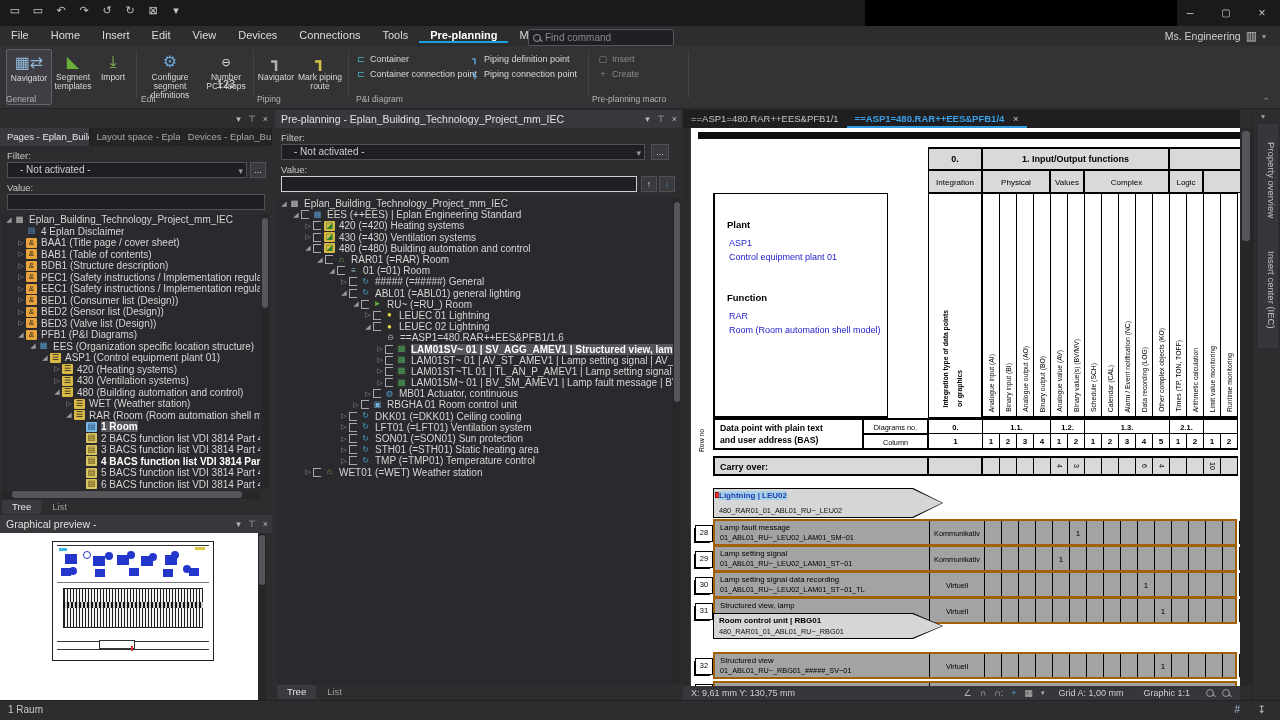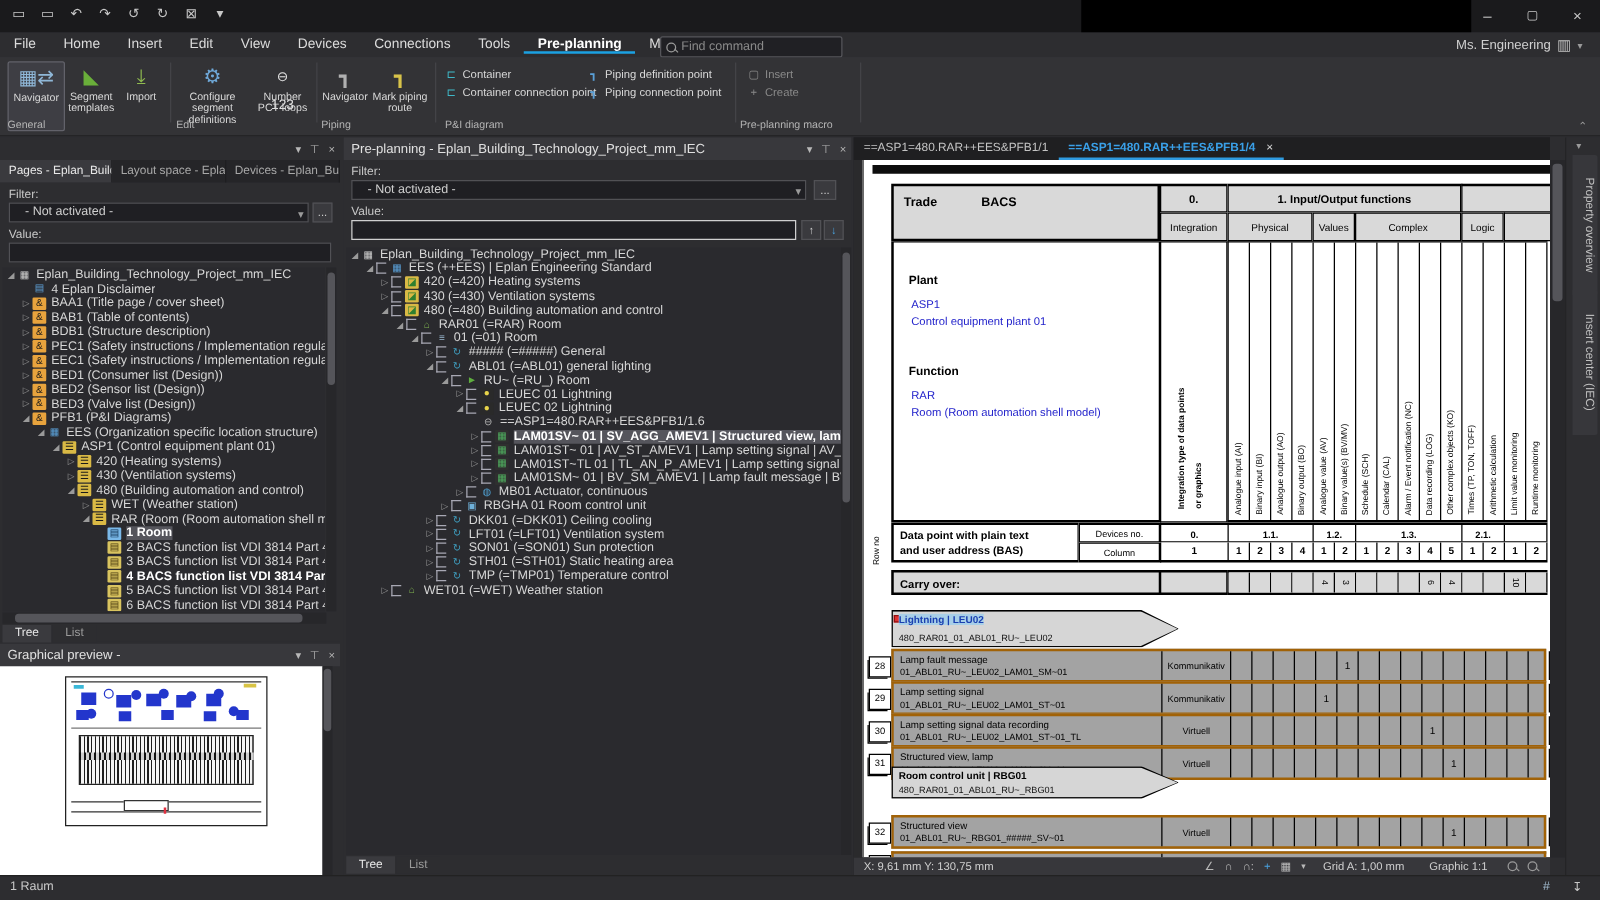--- a/index.html
+++ b/index.html
@@ -576,24 +576,20 @@
         <span>==ASP1=480.RAR++EES&amp;PFB1/4</span>
         <span class="tclose">×</span>
       </div>
     </div>
 
     <div id="canvas">
       <div id="page"></div>
       <div id="pageline"></div>
       <div id="topbar"></div>
 
-      <div class="cell gray" style="left:30px;top:19px;width:215px;height:46px;border-width:2px">
-        <div style="position:absolute;left:8px;top:8px;font-size:10px;font-weight:bold">Trade</div>
-        <div style="position:absolute;left:70px;top:8px;font-size:10px;font-weight:bold">BACS</div>
-      </div>
       <div class="cell gray" style="left:245px;top:19px;width:54px;height:23px;border-width:2px 1px 1px 1px">
         <div class="ctr" style="font-size:9px;font-weight:bold">0.</div>
       </div>
       <div class="cell gray" style="left:299px;top:19px;width:187px;height:23px;border-width:2px 1px 1px 1px">
         <div class="ctr" style="font-size:9px;font-weight:bold">1. Input/Output functions</div>
       </div>
       <div class="cell gray" style="left:486px;top:19px;width:71px;height:23px;border-width:2px 0 1px 1px"></div>
 
       <div class="cell gray" style="left:245px;top:42px;width:54px;height:23px">
           <div class="ctr" style="font-size:8px">Integration</div>
@@ -605,21 +601,21 @@
           <div class="ctr" style="font-size:8px">Values</div>
         </div>
       <div class="cell gray" style="left:401px;top:42px;width:85px;height:23px">
           <div class="ctr" style="font-size:8px">Complex</div>
         </div>
       <div class="cell gray" style="left:486px;top:42px;width:34px;height:23px">
           <div class="ctr" style="font-size:8px">Logic</div>
         </div>
       <div class="cell gray" style="left:520px;top:42px;width:37px;height:23px;border-right:0"></div>
 
-      <div class="cell" style="left:30px;top:65px;width:215px;height:225px;border-width:1px 1px 2px 2px">
+      <div class="cell" style="left:30px;top:65px;width:175px;height:225px;border-width:1px 1px 2px 2px">
         <div style="position:absolute;left:12px;top:25px;font-size:9.5px;font-weight:bold">Plant</div>
         <div class="doc-blue" style="position:absolute;left:14px;top:44px;font-size:9px">ASP1</div>
         <div class="doc-blue" style="position:absolute;left:14px;top:58px;font-size:9px">Control equipment plant 01</div>
         <div style="position:absolute;left:12px;top:98px;font-size:9.5px;font-weight:bold">Function</div>
         <div class="doc-blue" style="position:absolute;left:14px;top:117px;font-size:9px">RAR</div>
         <div class="doc-blue" style="position:absolute;left:14px;top:131px;font-size:9px">Room (Room automation shell model)</div>
       </div>
       <div class="cell" style="left:245px;top:65px;width:54px;height:225px">
         <span style="position:absolute;bottom:10px;left:13px;writing-mode:vertical-rl;transform:rotate(180deg);font-size:6.8px;font-weight:bold;white-space:nowrap;color:#000">Integration type of data points</span>
         <span style="position:absolute;bottom:10px;left:27px;writing-mode:vertical-rl;transform:rotate(180deg);font-size:6.8px;font-weight:bold;white-space:nowrap;color:#000">or graphics</span>
@@ -674,21 +670,21 @@
 
       <div style="position:absolute;left:14px;top:292px;width:12px;height:32px">
         <span style="position:absolute;bottom:0;left:1px;writing-mode:vertical-rl;transform:rotate(180deg);font-size:6.8px;color:#000;white-space:nowrap">Row no</span>
       </div>
 
       <div class="cell" style="left:30px;top:290px;width:150px;height:32px;border-width:2px 1px 2px 2px">
         <div style="position:absolute;left:5px;top:3px;font-size:8.7px;font-weight:bold">Data point with plain text</div>
         <div style="position:absolute;left:5px;top:15px;font-size:8.7px;font-weight:bold">and user address (BAS)</div>
       </div>
       <div class="cell" style="left:180px;top:290px;width:65px;height:16px;border-width:2px 1px 1px 1px">
-          <div class="ctr" style="font-size:7.3px">Devices no.</div>
+          <div class="ctr" style="font-size:7.3px">Diagrams no.</div>
         </div>
       <div class="cell" style="left:180px;top:306px;width:65px;height:16px;border-width:1px 1px 2px 1px">
           <div class="ctr" style="font-size:7.3px">Column</div>
         </div>
       <div class="secrow" style="position:absolute;left:245px;top:290px;height:16px;border-top:2px solid #000;border-bottom:1px solid #000;background:#fff">
           <div class="seccell" style="width: 54px;">0.</div>
           <div class="seccell" style="width: 68px;">1.1.</div>
           <div class="seccell" style="width: 34px;">1.2.</div>
           <div class="seccell" style="width: 85px;">1.3.</div>
           <div class="seccell" style="width: 34px;">2.1.</div>

